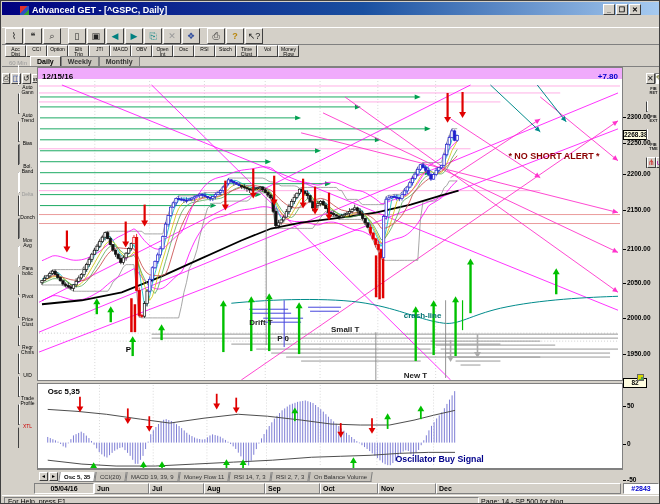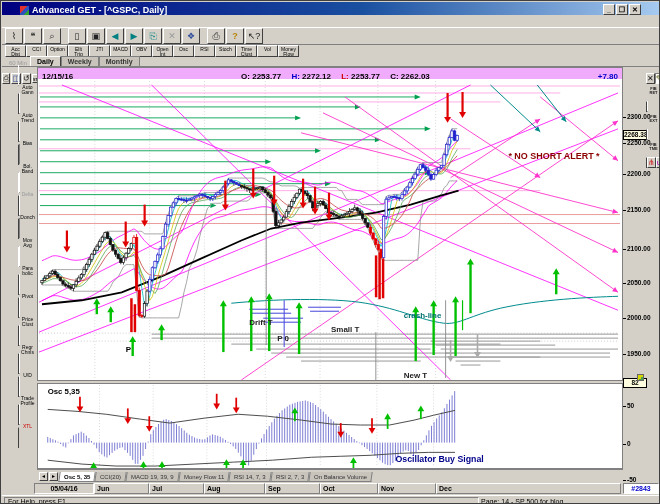--- a/index.html
+++ b/index.html
@@ -144,30 +144,20 @@
       <span class="tab active">Daily</span>
       <span class="tab">Weekly</span>
       <span class="tab">Monthly</span>
     </div>
 
   <div class="leftcol" id="licons"><span class="licon raised">⎙</span><span class="licon raised" style="color: rgb(51, 79, 158);">◫</span><span class="licon raised">↺</span><span class="licon raised txt">STDY</span><span class="licon raised" style="color: rgb(0, 102, 0);">∿</span><span class="licon raised">⇧</span><span class="licon raised">⇩</span><span class="licon raised">⇦</span><span class="licon raised">⇨</span><span class="licon raised txt">9/1</span><span class="licon raised">◂▸</span><span class="licon raised txt">+Σ</span><span class="licon raised">▭</span><span class="licon raised" style="color: rgb(204, 34, 34);">╳</span><span class="licon raised" style="color: rgb(0, 128, 128);">⋰</span><span class="licon raised" style="color: rgb(85, 85, 85);">≡</span><span class="licon raised" style="color: rgb(221, 0, 0); font-weight: bold;">+</span><span class="licon raised">◪</span></div>
   <div class="studycol" id="lstudies"><span class="stbtn raised"><div>Auto</div><div>Gann</div></span><span class="stbtn raised"><div>Auto</div><div>Trend</div></span><span class="stbtn raised"><div>Bias</div></span><span class="stbtn active"><div>Bol.</div><div>Band</div></span><span class="stbtn raised disabled" style="color: rgb(154, 154, 154);"><div>Delta</div></span><span class="stbtn raised"><div>Donch</div></span><span class="stbtn active"><div>Mov</div><div>Avg</div></span><span class="stbtn raised"><div>Para</div><div>bolic</div></span><span class="stbtn raised"><div>Pivot</div></span><span class="stbtn raised"><div>Price</div><div>Clust</div></span><span class="stbtn raised"><div>Regr</div><div>Chnls</div></span><span class="stbtn raised"><div>U/D</div></span><span class="stbtn raised"><div>Trade</div><div>Profile</div></span><span class="stbtn raised" style="color: rgb(204, 0, 0);"><div>XTL</div></span></div>
 
   <div class="header">
     <span class="date">12/15/16</span>
-    <span class="grp">
-      <span style="color:#000">O:</span>
-      <span>2253.77</span>
-      <span class="hl" style="color:#0000cc">H:</span>
-      <span>2272.12</span>
-      <span class="hl" style="color:#cc0000">L:</span>
-      <span>2253.77</span>
-      <span class="hl" style="color:#000">C:</span>
-      <span>2262.03</span>
-    </span>
     <span class="chg">+7.80</span>
   </div>
 
   <svg id="mainsvg" width="586" height="302" viewBox="36 78 586 302">
       <rect x="36" y="78" width="586" height="302" fill="#ffffff"></rect>
       <g>
         <line x1="93" y1="80" x2="93" y2="379" stroke="#c8c8c8" stroke-width="0.7" stroke-dasharray="1,2"></line>
         <line x1="148" y1="80" x2="148" y2="379" stroke="#c8c8c8" stroke-width="0.7" stroke-dasharray="1,2"></line>
         <line x1="203" y1="80" x2="203" y2="379" stroke="#c8c8c8" stroke-width="0.7" stroke-dasharray="1,2"></line>
         <line x1="264" y1="80" x2="264" y2="379" stroke="#c8c8c8" stroke-width="0.7" stroke-dasharray="1,2"></line>

